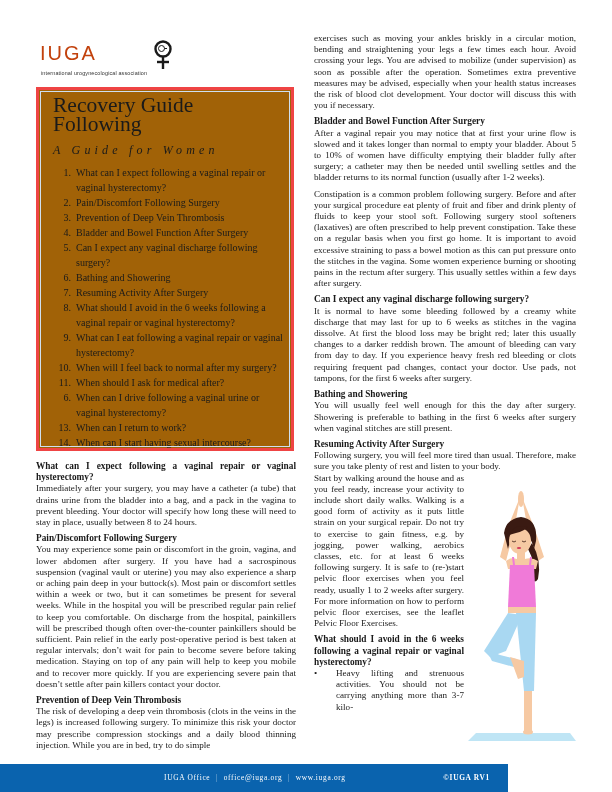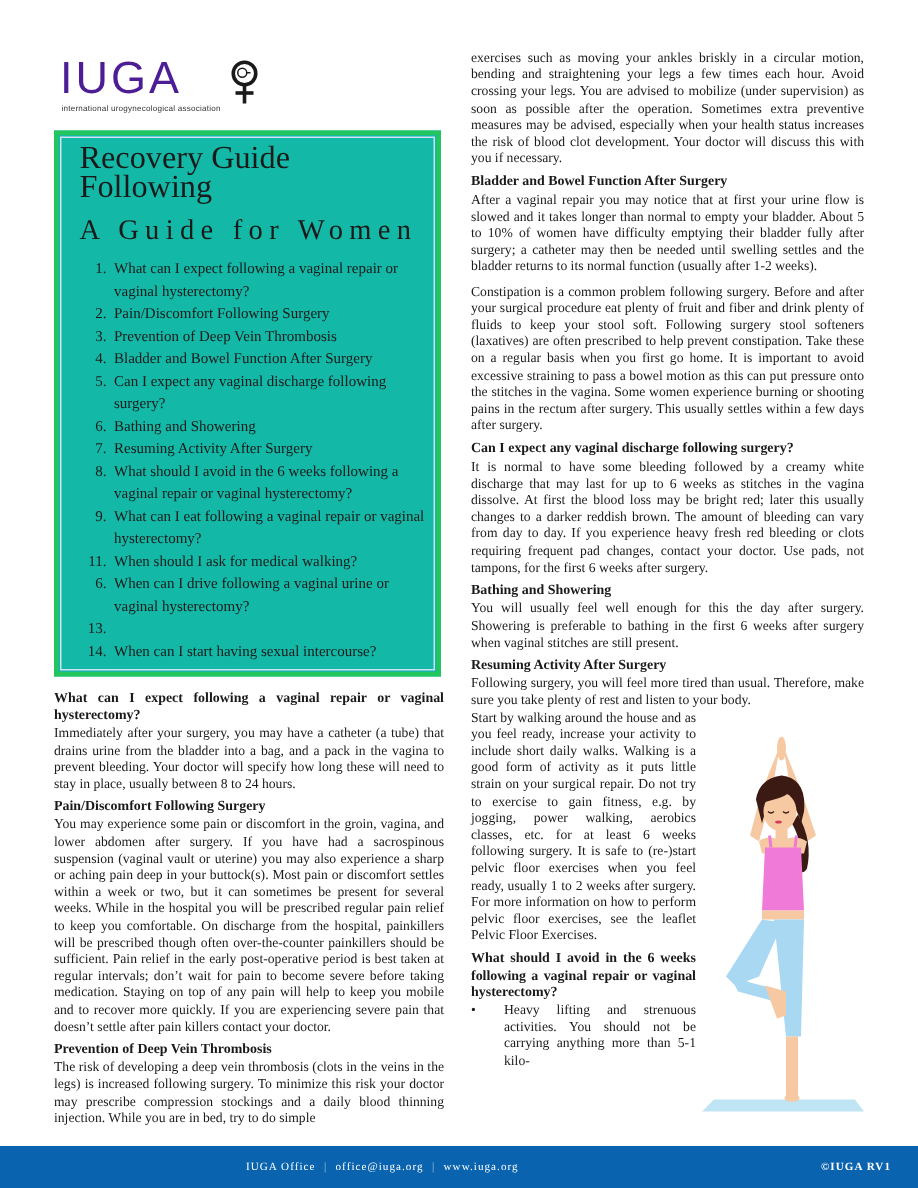--- a/index.html
+++ b/index.html
@@ -1,45 +1,45 @@
 <!DOCTYPE html>
 <html><head>
 <meta charset="utf-8">
 <style>
   * { box-sizing: border-box; margin: 0; padding: 0; }
   html, body { width: 612px; height: 792px; background: #ffffff; overflow: hidden; }
   body { position: relative; font-family: "Liberation Serif", "DejaVu Serif", serif; color: #1a1a1a; }
 
   .logo { position: absolute; left: 40px; top: 38px; width: 160px; height: 40px; }
-  .logo-word { position: absolute; left: 0; top: 0; font-family: "Liberation Sans", "DejaVu Sans", sans-serif; font-size: 30px; letter-spacing: 2px; color: #4c1d95; line-height: 30px; }
+  .logo-word { position: absolute; left: 0; top: 0; font-family: "Liberation Sans", "DejaVu Sans", sans-serif; font-size: 20px; letter-spacing: 2px; color: #c2410c; line-height: 30px; }
   .logo-symbol { position: absolute; left: 112px; top: 2px; width: 22px; height: 30px; }
   .logo-sub { position: absolute; left: 1px; top: 32px; font-family: "Liberation Sans", "DejaVu Sans", sans-serif; font-size: 5.4px; color: #333; letter-spacing: 0.15px; white-space: nowrap; }
 
-  .toc-box { position: absolute; left: 36px; top: 87px; width: 258px; height: 364px; border: 3px solid #22c55e; outline: 1px solid #cfe0f1; outline-offset: -5px; background: #14b8a6; padding: 6px 8px 0 14px; }
+  .toc-box { position: absolute; left: 36px; top: 87px; width: 258px; height: 364px; border: 3px solid #ef4444; outline: 1px solid #cfe0f1; outline-offset: -5px; background: #a16207; padding: 6px 8px 0 14px; }
   .toc-title { font-size: 21.5px; line-height: 19px; color: #1a1a1a; font-weight: normal; }
-  .toc-sub { font-size: 19px; letter-spacing: 4.2px; margin-top: 9px; color: #1a1a1a; }
+  .toc-sub { font-size: 12px; letter-spacing: 4.2px; margin-top: 9px; color: #1a1a1a; font-style: italic; }
   .toc-list { list-style: none; margin-top: 7px; }
   .toc-list li { display: flex; font-size: 10px; line-height: 15px; }
   .toc-num { width: 18px; text-align: right; padding-right: 5px; flex-shrink: 0; margin-left: 5px; }
   .toc-text { flex: 1; }
 
   .col { position: absolute; font-size: 9.1px; line-height: 11.2px; text-align: justify; hyphens: auto; }
   .col-left { left: 36px; top: 461px; width: 260px; }
   .col-right { left: 314px; top: 33px; width: 262px; }
   .sec-h { font-weight: bold; font-size: 9.3px; line-height: 11.2px; }
   .para { margin-bottom: 5px; }
 
   .wrap-text { width: 150px; text-align: justify; }
   .bullet { display: flex; width: 150px; }
   .bullet-dot { width: 22px; flex-shrink: 0; }
   .bullet-text { flex: 1; text-align: justify; }
 
   .illustration { position: absolute; left: 466px; top: 491px; width: 112px; height: 256px; }
 
-  .footer { position: absolute; left: 0; top: 764px; width: 612px; height: 28px; background: #0a63ae; color: #ffffff; font-size: 7.4px; letter-spacing: 0.7px; }
+  .footer { position: absolute; left: 0; top: 764px; width: 508px; height: 28px; background: #0a63ae; color: #ffffff; font-size: 7.4px; letter-spacing: 0.7px; }
   .footer-contact { position: absolute; left: 164px; top: 9px; white-space: nowrap; }
   .footer-sep { color: #9fc2e2; margin: 0 3px; }
   .footer-rev { position: absolute; right: 18px; top: 9px; white-space: nowrap; font-weight: bold; }
 </style>
 </head>
 <body>
 
 <div class="logo">
   <span class="logo-word">IUGA</span>
   <svg class="logo-symbol" viewBox="0 0 22 30">
@@ -88,29 +88,34 @@
       </li>
     <li>
         <span class="toc-num">8.</span>
         <span class="toc-text">What should I avoid in the 6 weeks following a vaginal repair or vaginal hysterectomy?</span>
       </li>
     <li>
         <span class="toc-num">9.</span>
         <span class="toc-text">What can I eat following a vaginal repair or vaginal hysterectomy?</span>
       </li>
     <li>
+        <span class="toc-num">10.</span>
+        <span class="toc-text">When will I feel back to normal after my surgery?</span>
+      </li>
+    <li>
         <span class="toc-num">11.</span>
-        <span class="toc-text">When should I ask for medical walking?</span>
+        <span class="toc-text">When should I ask for medical after?</span>
       </li>
     <li>
         <span class="toc-num">6.</span>
         <span class="toc-text">When can I drive following a vaginal urine or vaginal hysterectomy?</span>
       </li>
     <li>
         <span class="toc-num">13.</span>
+        <span class="toc-text">When can I return to work?</span>
       </li>
     <li>
         <span class="toc-num">14.</span>
         <span class="toc-text">When can I start having sexual intercourse?</span>
       </li>
   </ul>
 </div>
 
 <div class="col col-left">
   <div class="para">
@@ -149,21 +154,21 @@
   <div class="para">
     <div class="sec-h">Resuming Activity After Surgery</div>
     <div>Following surgery, you will feel more tired than usual. Therefore, make sure you take plenty of rest and listen to your body.</div>
     <div class="wrap-text">Start by walking around the house and as you feel ready, increase your activity to include short daily walks. Walking is a good form of activity as it puts little strain on your surgical repair. Do not try to exercise to gain fitness, e.g. by jogging, power walking, aerobics classes, etc. for at least 6 weeks following surgery. It is safe to (re-)start pelvic floor exercises when you feel ready, usually 1 to 2 weeks after surgery. For more information on how to perform pelvic floor exercises, see the leaflet Pelvic Floor Exercises.</div>
   </div>
 
   <div>
     <div class="sec-h wrap-text">What should I avoid in the 6 weeks following a vaginal repair or vaginal hysterectomy?</div>
     <div class="bullet">
       <span class="bullet-dot">•</span>
-      <span class="bullet-text">Heavy lifting and strenuous activities. You should not be carrying anything more than 5-1 kilo-</span>
+      <span class="bullet-text">Heavy lifting and strenuous activities. You should not be carrying anything more than 3-7 kilo-</span>
     </div>
   </div>
 </div>
 
 <svg class="illustration" viewBox="0 0 112 256">
 
   <polygon points="2,250 110,250 104,242 10,242" fill="#bfe5f5"></polygon>
 
   <path d="M54,6 L42,36 L34,66 L40,70 L48,40 Z" fill="#f6c9a3"></path>
   <path d="M56,6 L68,36 L78,66 L72,70 L62,40 Z" fill="#f6c9a3"></path>

